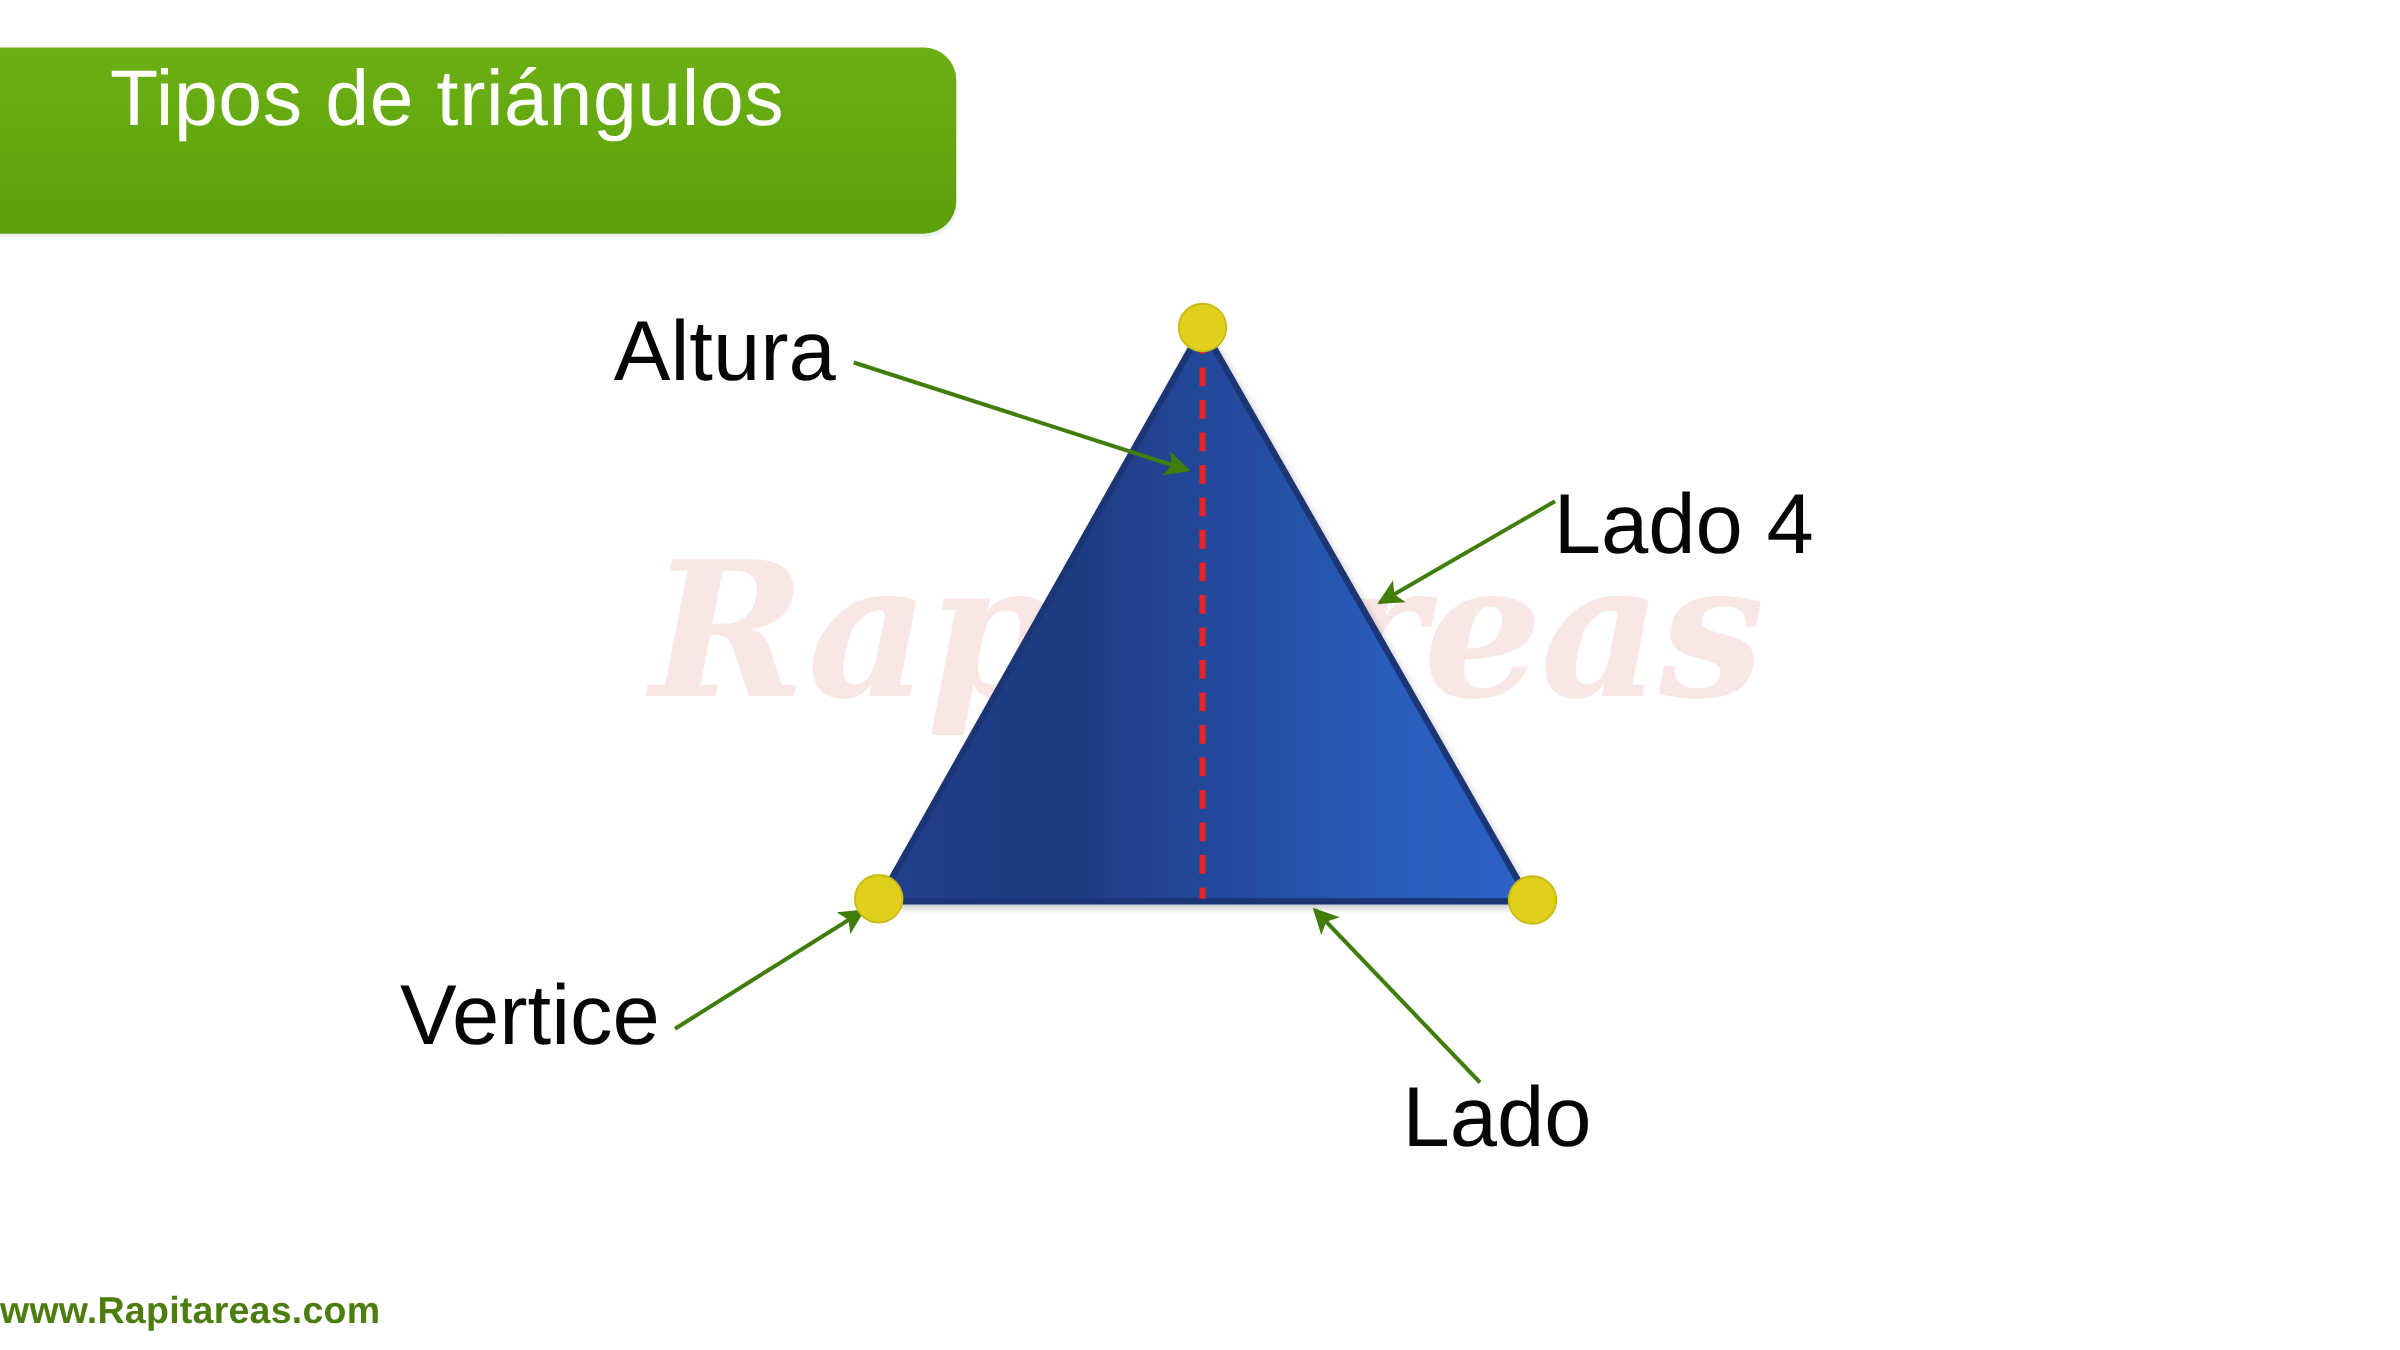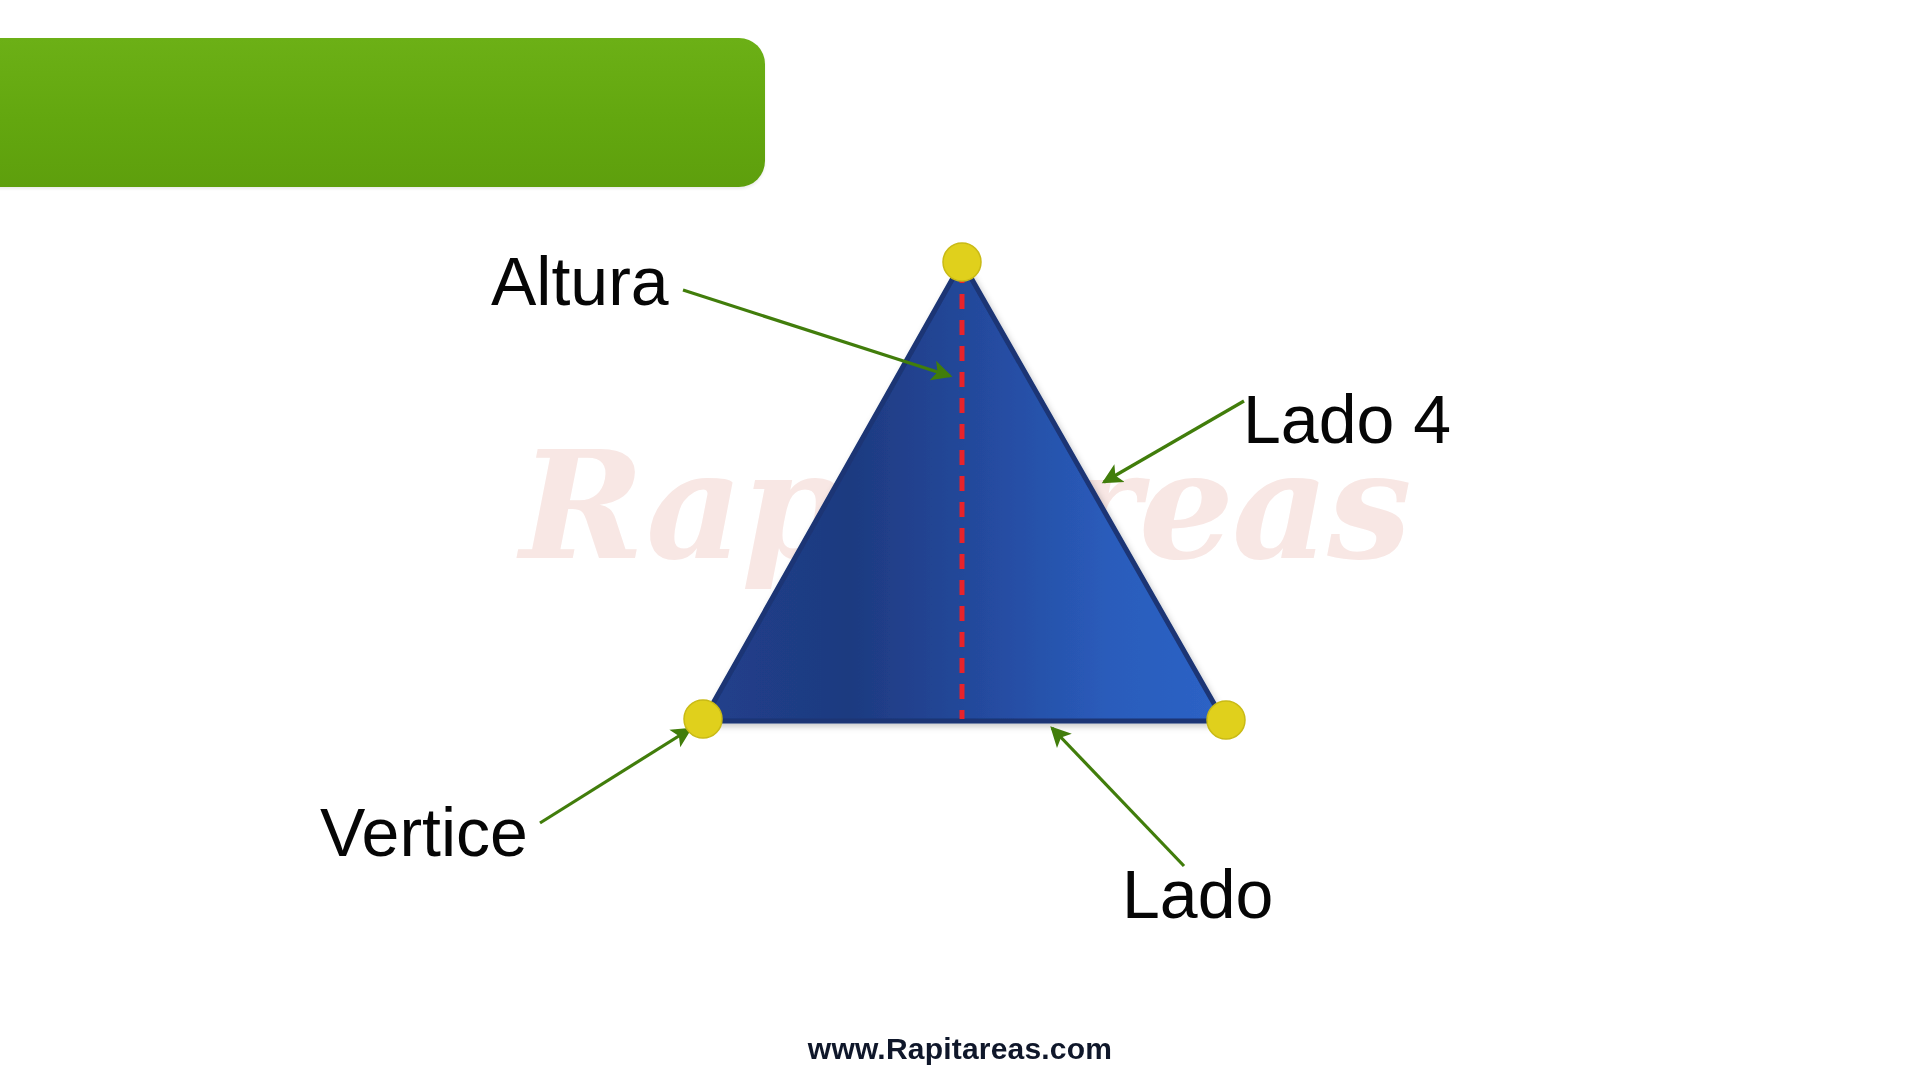--- a/index.html
+++ b/index.html
@@ -74,42 +74,43 @@
     position: absolute;
     font-size: 68px;
     line-height: 1;
     color: #060606;
     font-weight: 400;
     white-space: nowrap;
     letter-spacing: 0px;
   }
   .lbl-altura  { left: 491px;  top: 247px; }
   .lbl-lado1   { left: 1243px; top: 385px; }
-  .lbl-vertice { left: 320px;  top: 798px; text-align: right; }
+  .lbl-vertice { left: 320px;  top: 778px; text-align: right; }
   .lbl-base    { left: 1122px; top: 860px; }
 
   
   .footer-url {
     position: absolute;
     left: 0;
     top: 1032px;
     width: 1920px;
-    text-align: center;
+    text-align: left;
     font-size: 30px;
     font-weight: 700;
-    color: #0f172a;
+    color: #4d7c0f;
     letter-spacing: 0.2px;
   }
 </style>
 </head>
 <body>
 
 <div id="slide">
 
   <div class="title-banner"></div>
+  <div class="title-banner-text">Tipos de triángulos</div>
 
   <div class="watermark">Rapitareas</div>
 
   <svg class="figure-svg" viewBox="0 0 1920 1080">
     <defs>
       <linearGradient id="triFill" x1="0" y1="0" x2="1" y2="0">
         <stop offset="0%" stop-color="#21408C"></stop>
         <stop offset="28%" stop-color="#1E3A80"></stop>
         <stop offset="52%" stop-color="#24499C"></stop>
         <stop offset="78%" stop-color="#2A5CBB"></stop>

